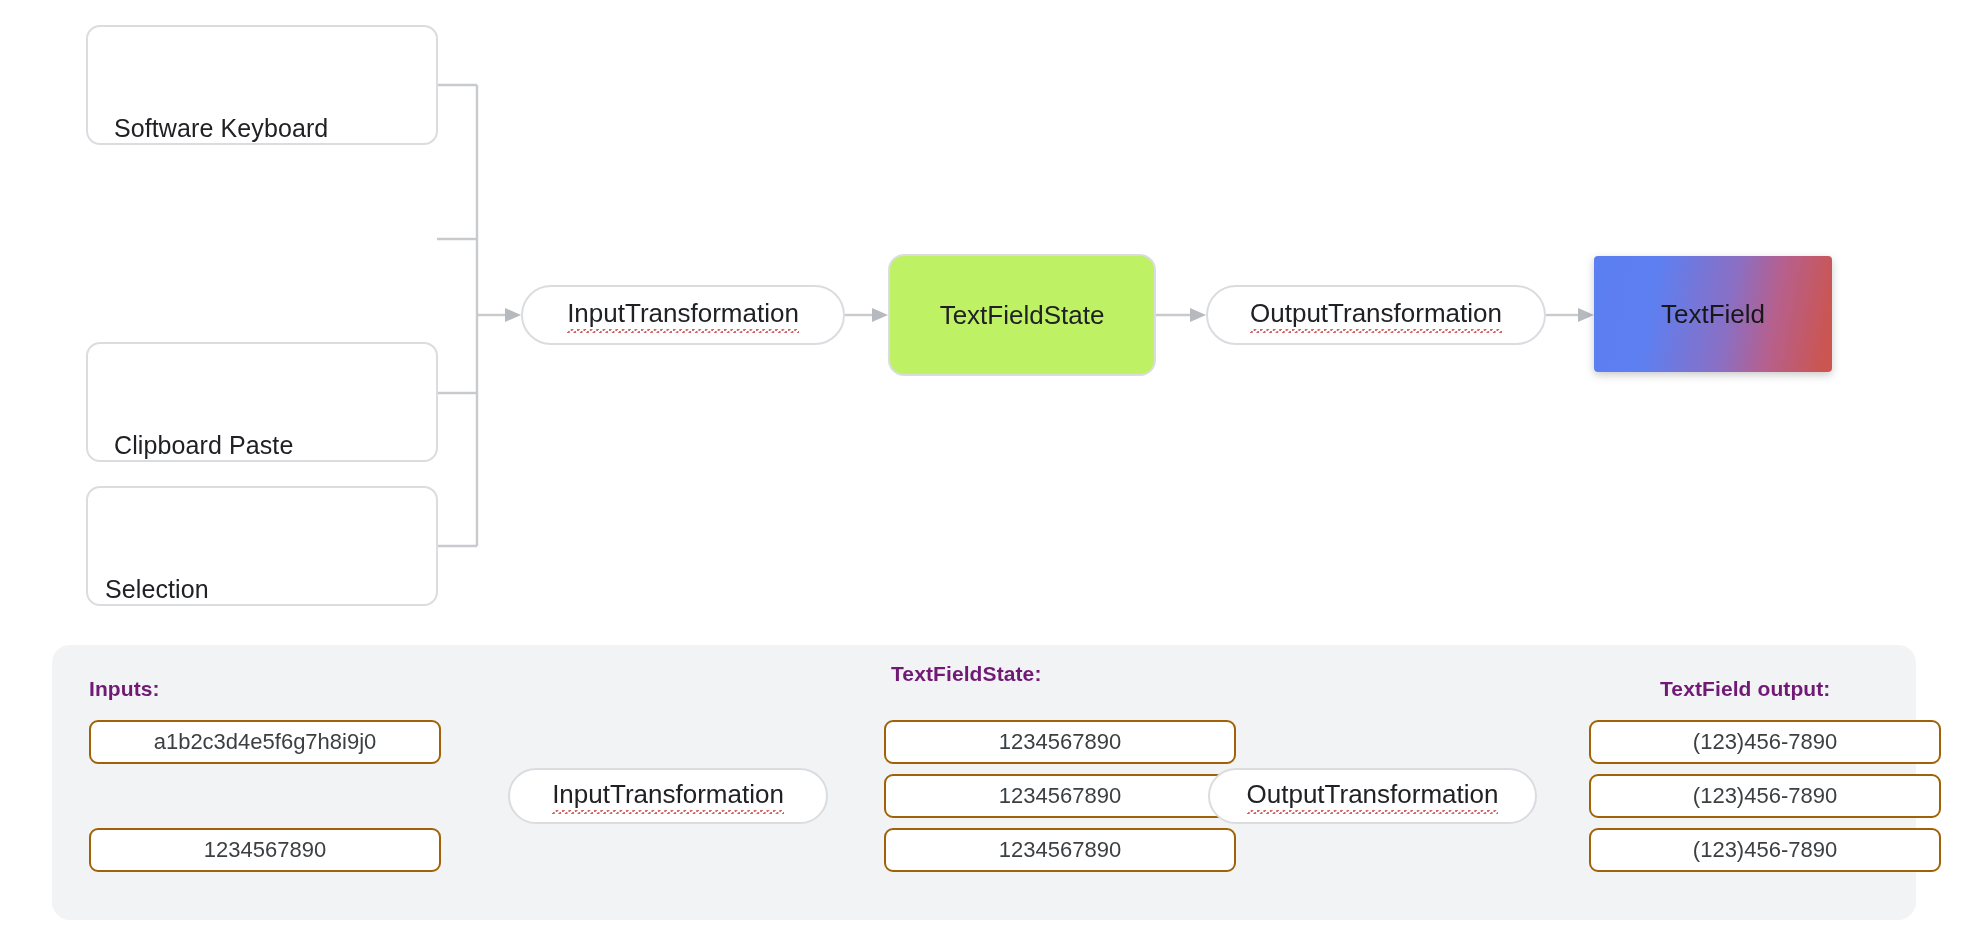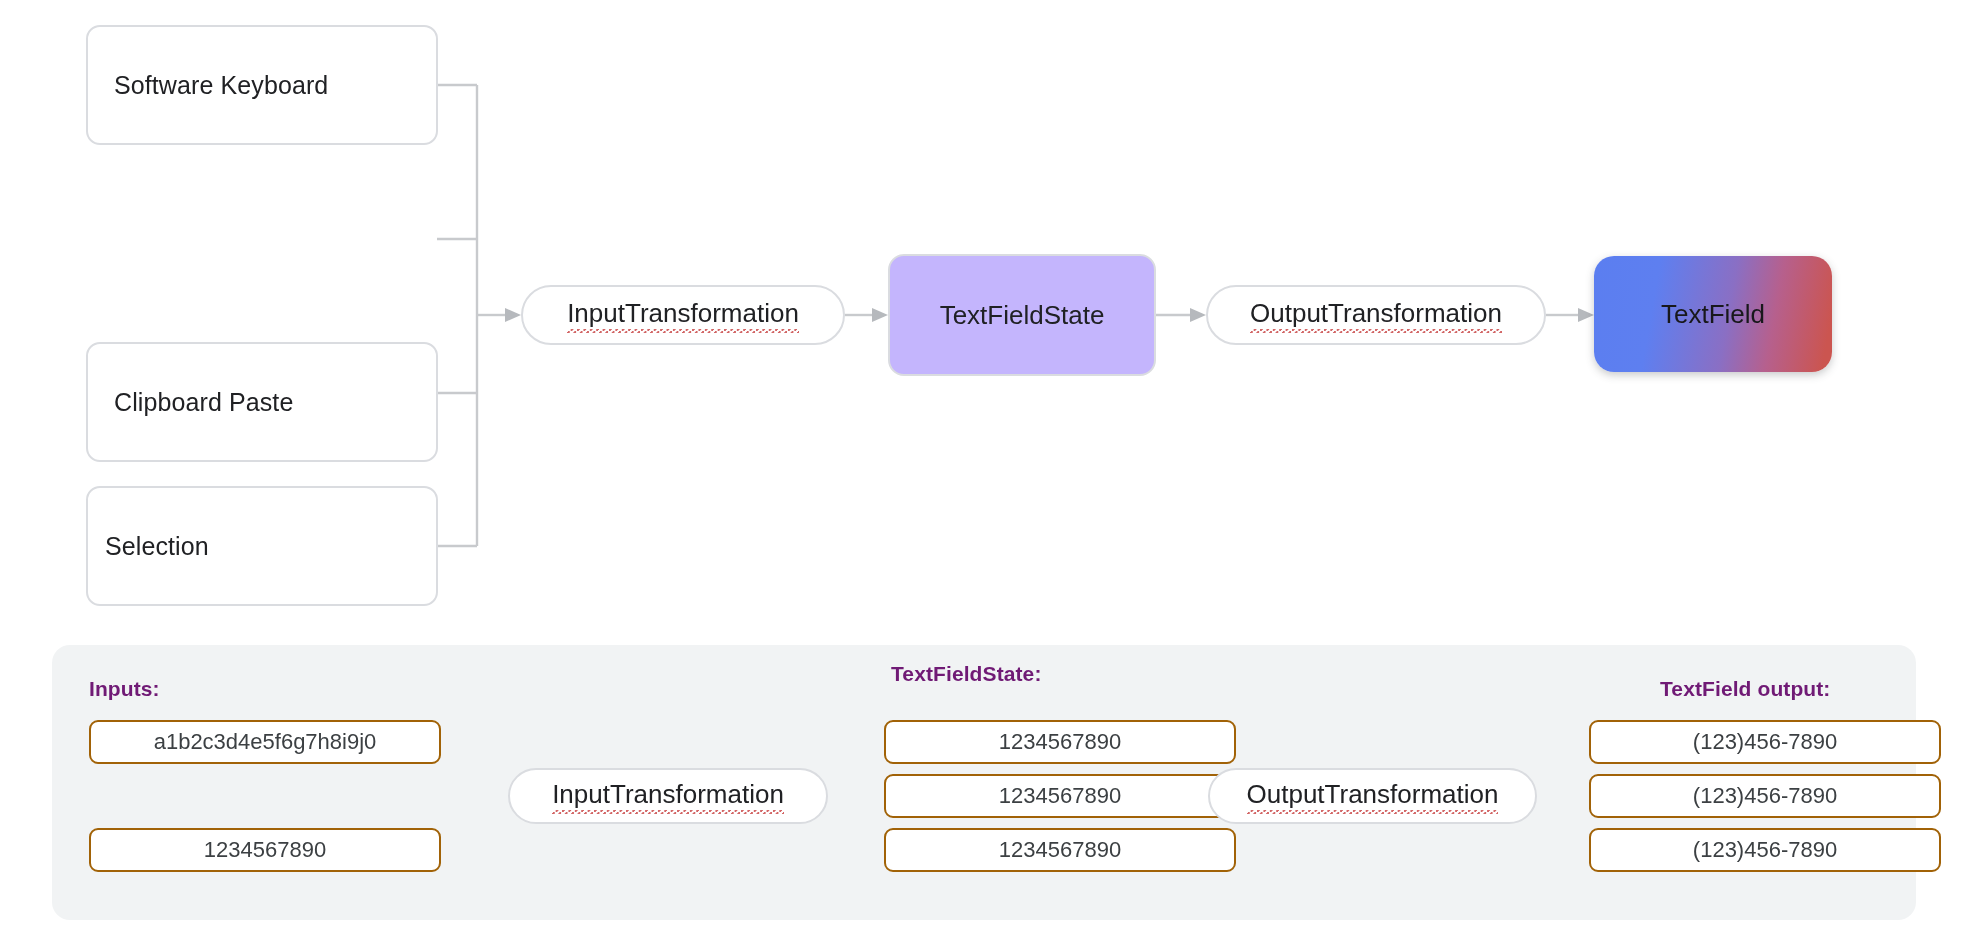--- a/index.html
+++ b/index.html
@@ -12,49 +12,49 @@
 
   
   #wires{position:absolute;left:0;top:0;width:1967px;height:945px;pointer-events:none;}
   #wires path,#wires line{stroke:#c8cacd;stroke-width:2.4;fill:none;}
   #wires polygon{fill:#b6b9bd;}
 
   
   .node{
     position:absolute;box-sizing:border-box;background:#fff;
     border:2px solid #dadce0;border-radius:14px;
-    display:flex;align-items:center;color:#202124;
+    display:flex;align-items:flex-end;color:#202124;
   }
   .src-box{width:352px;height:120px;padding-left:26px;font-size:25px;letter-spacing:.1px;}
 
   .pill{
     position:absolute;box-sizing:border-box;background:#fff;
     border:2px solid #dadce0;border-radius:999px;
     display:flex;align-items:center;justify-content:center;
     color:#202124;font-size:26px;
   }
   .rrect{
-    position:absolute;box-sizing:border-box;background:#c4b5fd;
+    position:absolute;box-sizing:border-box;background:#bef264;
     border:2px solid #dadce0;border-radius:16px;
     display:flex;align-items:center;justify-content:center;
     color:#202124;font-size:26px;
   }
   
   .squiggle{position:relative;display:inline-block;padding-bottom:3px;}
   .squiggle::after{
     content:"";position:absolute;left:0;right:0;bottom:-1px;height:4px;
     background-image:
       radial-gradient(circle at 1.6px 3.4px, rgba(208,94,94,.95) 1.25px, transparent 1.45px),
       radial-gradient(circle at 4.8px 0.6px, rgba(208,94,94,.95) 1.25px, transparent 1.45px);
     background-size:6.4px 4px;background-repeat:repeat-x;
   }
 
   
   .gradient-node{
-    position:absolute;box-sizing:border-box;border-radius:20px;
+    position:absolute;box-sizing:border-box;border-radius:4px;
     background:linear-gradient(100deg,#5b7ef0 0%,#5e7ff0 26%,#8a6fc4 56%,#b6608d 74%,#cb5550 96%);
     box-shadow:0 3px 8px rgba(60,64,67,.28);
     display:flex;align-items:center;justify-content:center;
     color:#18181b;font-size:26px;
   }
 
   
   #panel{
     position:absolute;left:52px;top:645px;width:1864px;height:275px;
     background:#f1f3f4;border-radius:18px;

